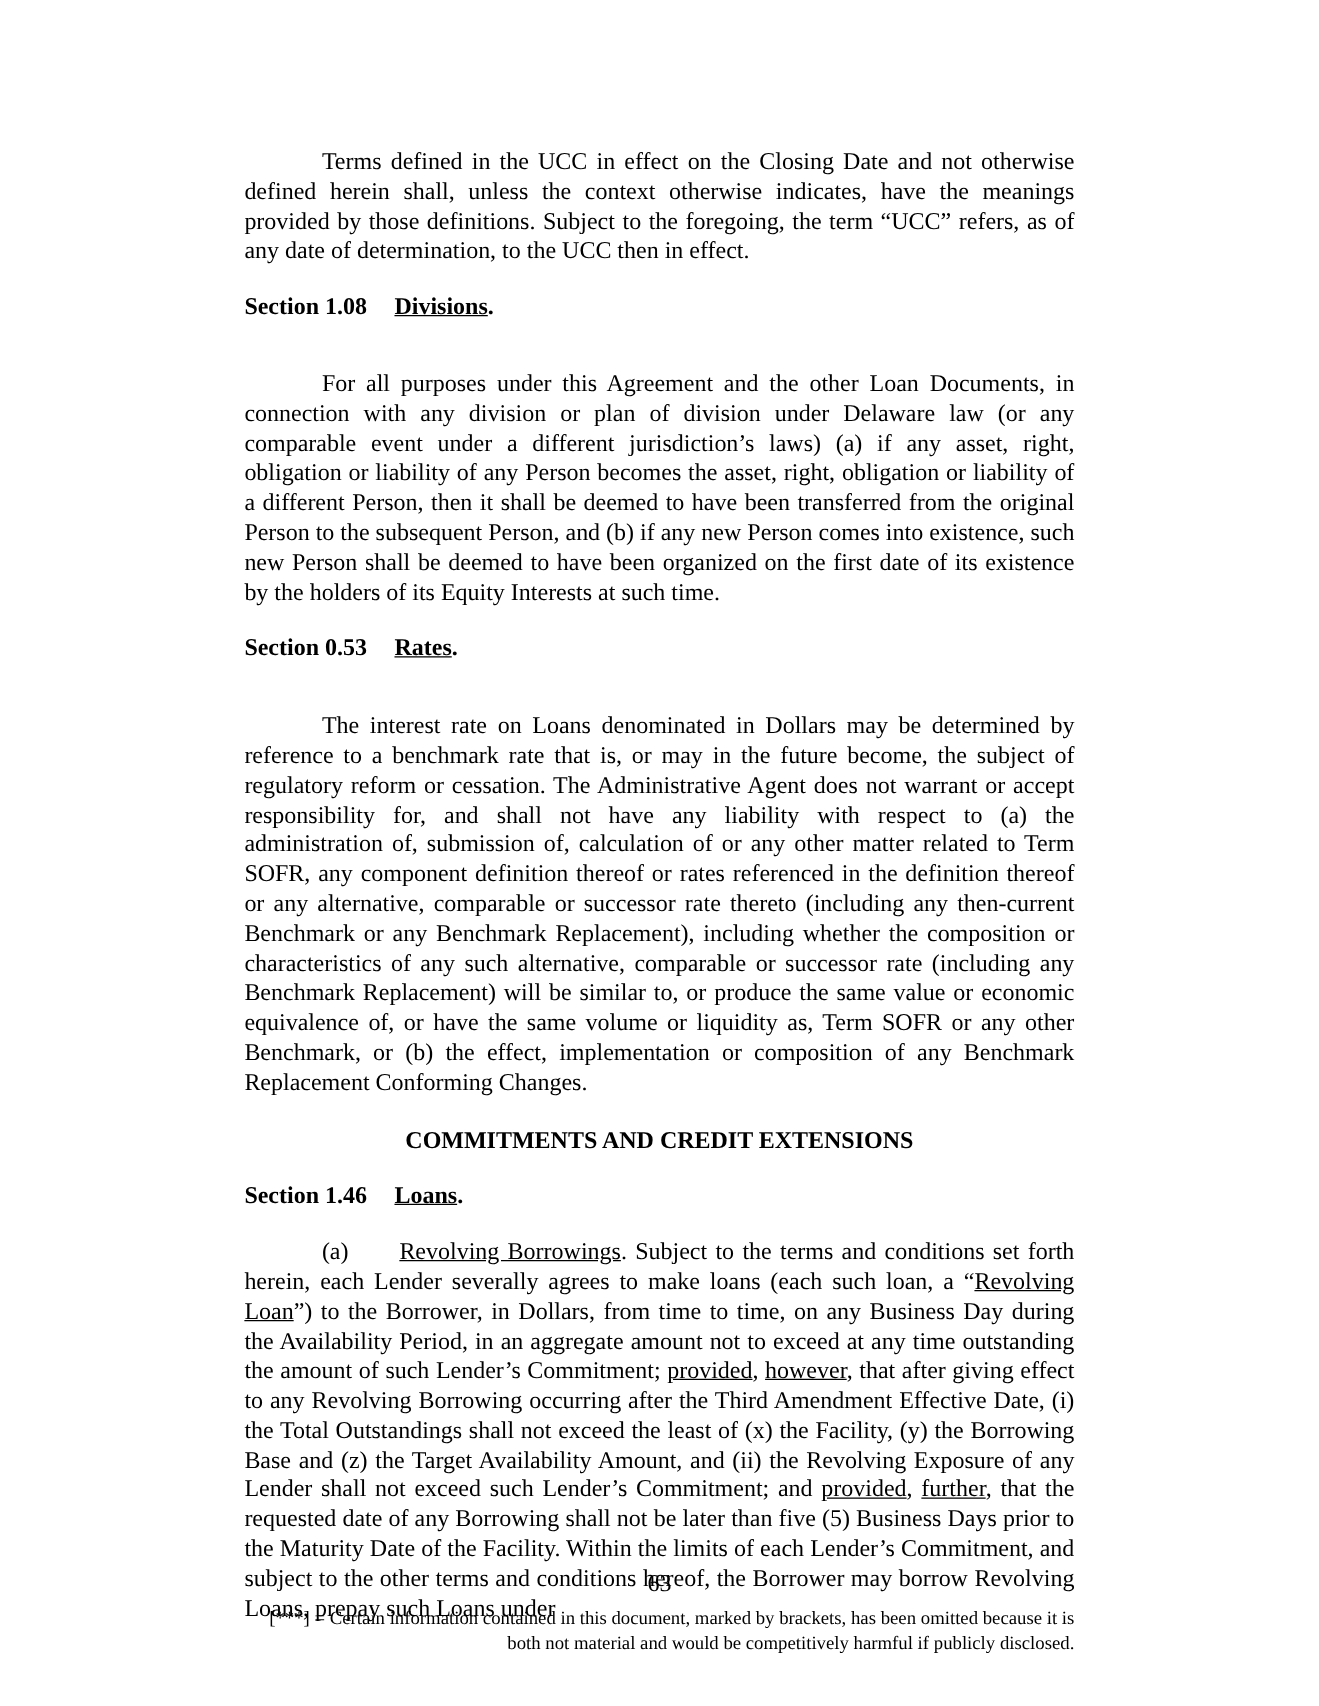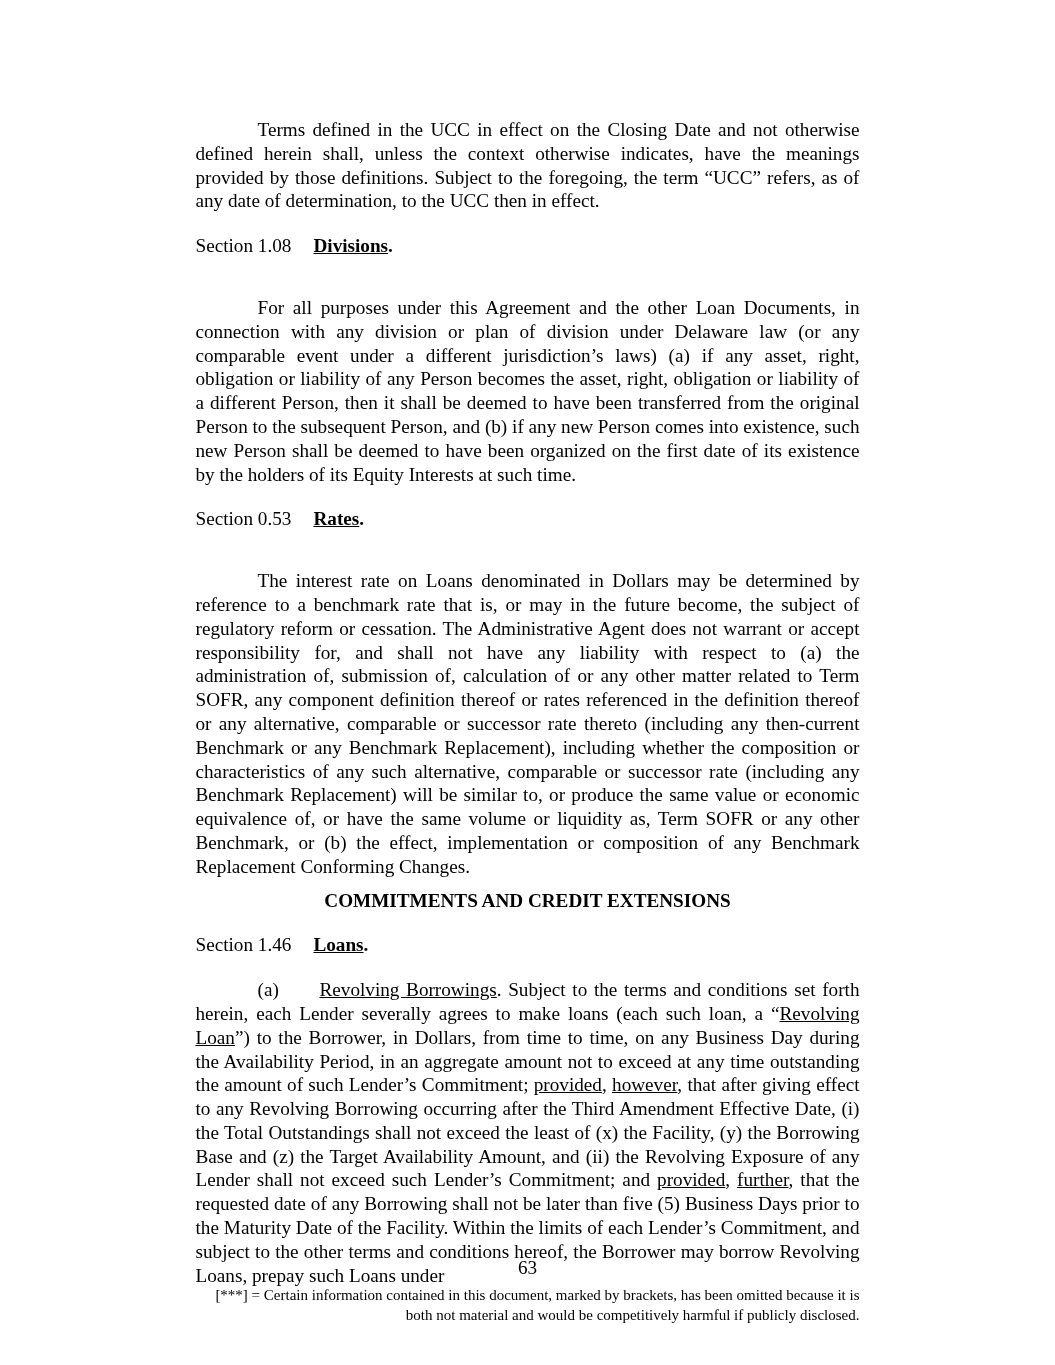--- a/index.html
+++ b/index.html
@@ -34,41 +34,41 @@
     margin-top: 38px;
   }
   .section-head {
     font-size: 19.2px;
     line-height: 23.8px;
     margin: 0;
     margin-top: 21px;
     font-weight: bold;
   }
   .section-head .sec-label {
-    font-weight: normal;
+    font-weight: bold;
     text-align: right;
   }
   .section-head .sec-title {
     font-weight: bold;
     text-decoration: underline;
     margin-left: 22px;
   }
   .section-head .sec-period {
     font-weight: bold;
   }
   .centered-head {
     font-size: 19.2px;
     line-height: 23.8px;
     text-align: center;
     font-weight: bold;
     margin: 0;
     margin-top: 26px;
   }
   .centered-head.second {
-    margin-top: 10px;
+    margin-top: 22px;
   }
   u { text-decoration: underline; }
   .sublist-row {
     margin-top: 21px;
   }
   .sub-label {
     display: inline-block;
     width: 62px;
     text-indent: 0;
   }

